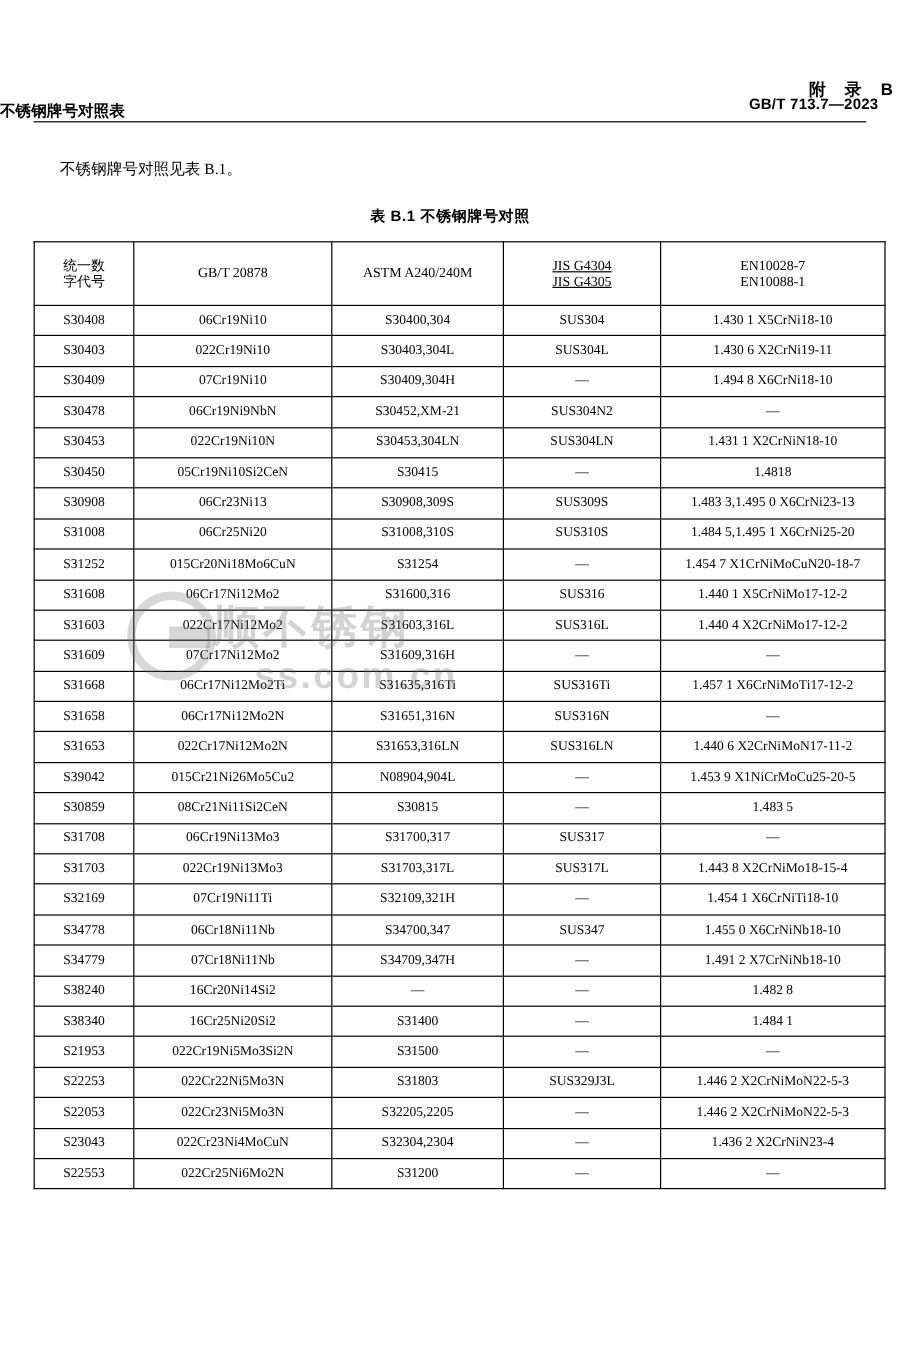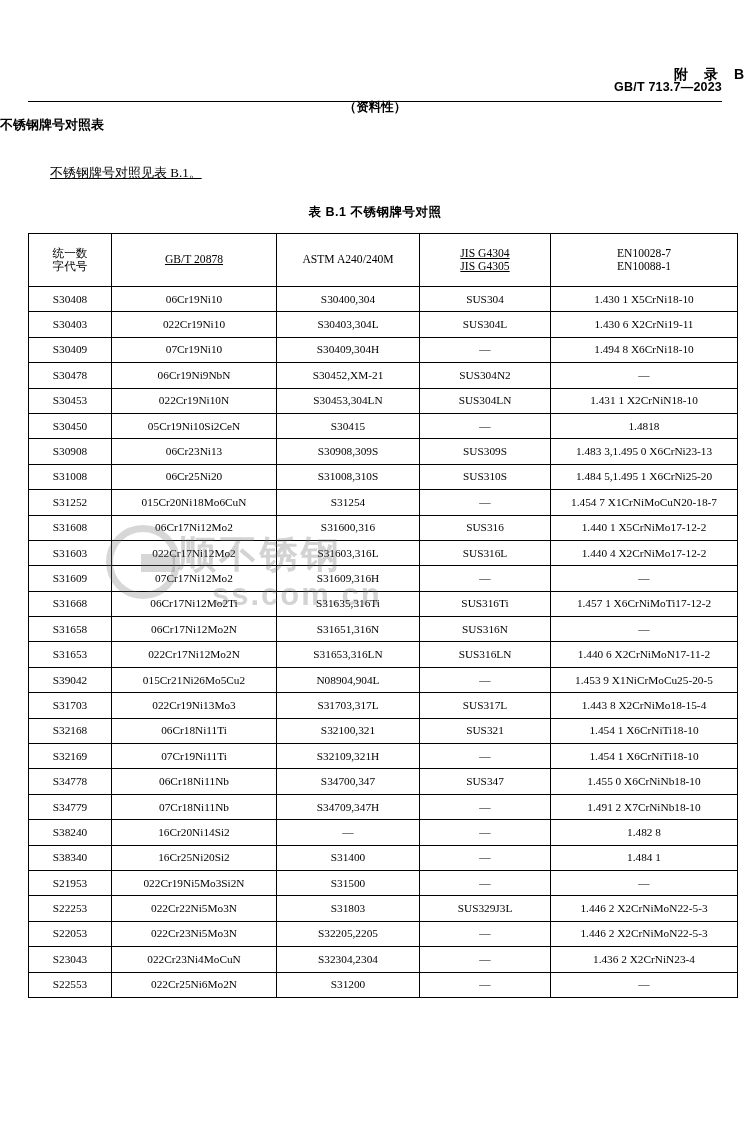--- a/index.html
+++ b/index.html
@@ -24,21 +24,21 @@
   }
   .header {
     position: absolute;
     top: 14px;
     left: 0;
     right: 0;
     height: 28px;
   }
   .header-std {
     position: absolute;
-    right: 28px;
+    right: 18px;
     top: 0;
     font-family: "Liberation Sans", sans-serif;
     font-weight: bold;
     font-size: 12.5px;
     letter-spacing: 0.2px;
   }
   .header-rule {
     position: absolute;
     left: 28px;
     right: 28px;
@@ -62,21 +62,20 @@
   }
   .annex-name {
     font-family: "Liberation Sans", sans-serif;
     font-weight: bold;
     font-size: 13px;
   }
   .intro-line {
     margin: 30px 0 0 50px;
     font-family: "Liberation Serif", serif;
     font-size: 13px;
-    text-decoration: underline;
   }
   .table-caption {
     text-align: center;
     font-family: "Liberation Sans", sans-serif;
     font-weight: bold;
     font-size: 12.5px;
     margin-top: 22px;
     letter-spacing: 0.5px;
   }
   .table-wrap {
@@ -101,21 +100,21 @@
     white-space: nowrap;
     overflow: hidden;
   }
   table.steel thead th {
     height: 52px;
     font-weight: normal;
     font-size: 11.6px;
   }
   th .hdr-line { display: block; }
   th.col1 { width: 80px; }
-  th.col2 { width: 162px; text-decoration: underline; }
+  th.col2 { width: 162px; }
   th.col3 { width: 140px; }
   th.col4 { width: 128px; text-decoration: underline; }
   th.col5 { width: 184px; }
   .watermark {
     position: absolute;
     left: 0; right: 0; top: 0; bottom: 0;
     pointer-events: none;
     z-index: 5;
   }
   .wm-text {
@@ -162,21 +161,20 @@
 <body>
 
 <div class="page">
 
   <div class="header">
     <div class="header-std">GB/T 713.7—2023</div>
     <div class="header-rule"></div>
   </div>
 
   <div class="annex-title">附 录 B</div>
-  <div class="annex-sub">（资料性）</div>
   <div class="annex-name">不锈钢牌号对照表</div>
 
   <div class="intro-line">不锈钢牌号对照见表 B.1。</div>
 
   <div class="table-caption">表 B.1   不锈钢牌号对照</div>
 
   <div class="table-wrap">
     <table class="steel">
       <thead>
         <tr>
@@ -307,32 +305,39 @@
             <td>1.440 6 X2CrNiMoN17-11-2</td>
           </tr>
           <tr>
             <td>S39042</td>
             <td>015Cr21Ni26Mo5Cu2</td>
             <td>N08904,904L</td>
             <td>—</td>
             <td>1.453 9 X1NiCrMoCu25-20-5</td>
           </tr>
           <tr>
+            <td>S30859</td>
+            <td>08Cr21Ni11Si2CeN</td>
+            <td>S30815</td>
+            <td>—</td>
+            <td>1.483 5</td>
+          </tr>
+          <tr>
+            <td>S31708</td>
+            <td>06Cr19Ni13Mo3</td>
+            <td>S31700,317</td>
+            <td>SUS317</td>
+            <td>—</td>
+          </tr>
+          <tr>
             <td>S31703</td>
             <td>022Cr19Ni13Mo3</td>
             <td>S31703,317L</td>
             <td>SUS317L</td>
             <td>1.443 8 X2CrNiMo18-15-4</td>
-          </tr>
-          <tr>
-            <td>S32168</td>
-            <td>06Cr18Ni11Ti</td>
-            <td>S32100,321</td>
-            <td>SUS321</td>
-            <td>1.454 1 X6CrNiTi18-10</td>
           </tr>
           <tr>
             <td>S32169</td>
             <td>07Cr19Ni11Ti</td>
             <td>S32109,321H</td>
             <td>—</td>
             <td>1.454 1 X6CrNiTi18-10</td>
           </tr>
           <tr>
             <td>S34778</td>

